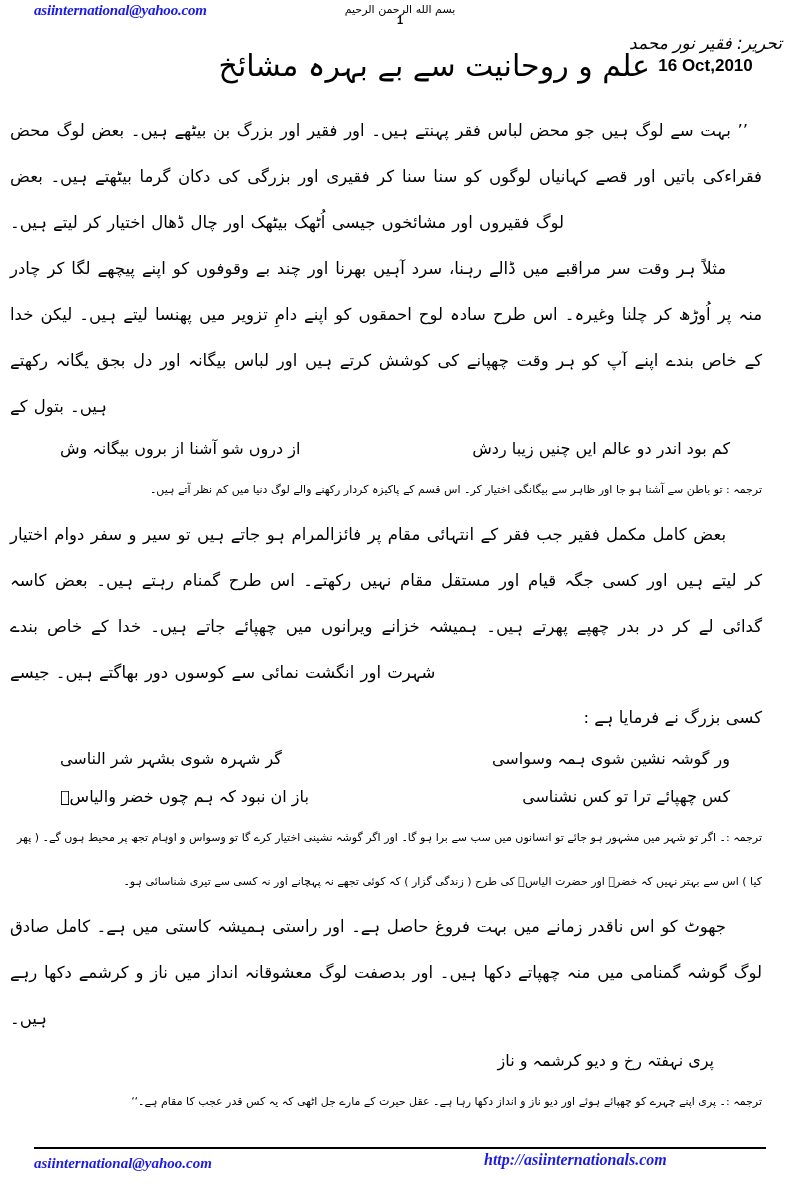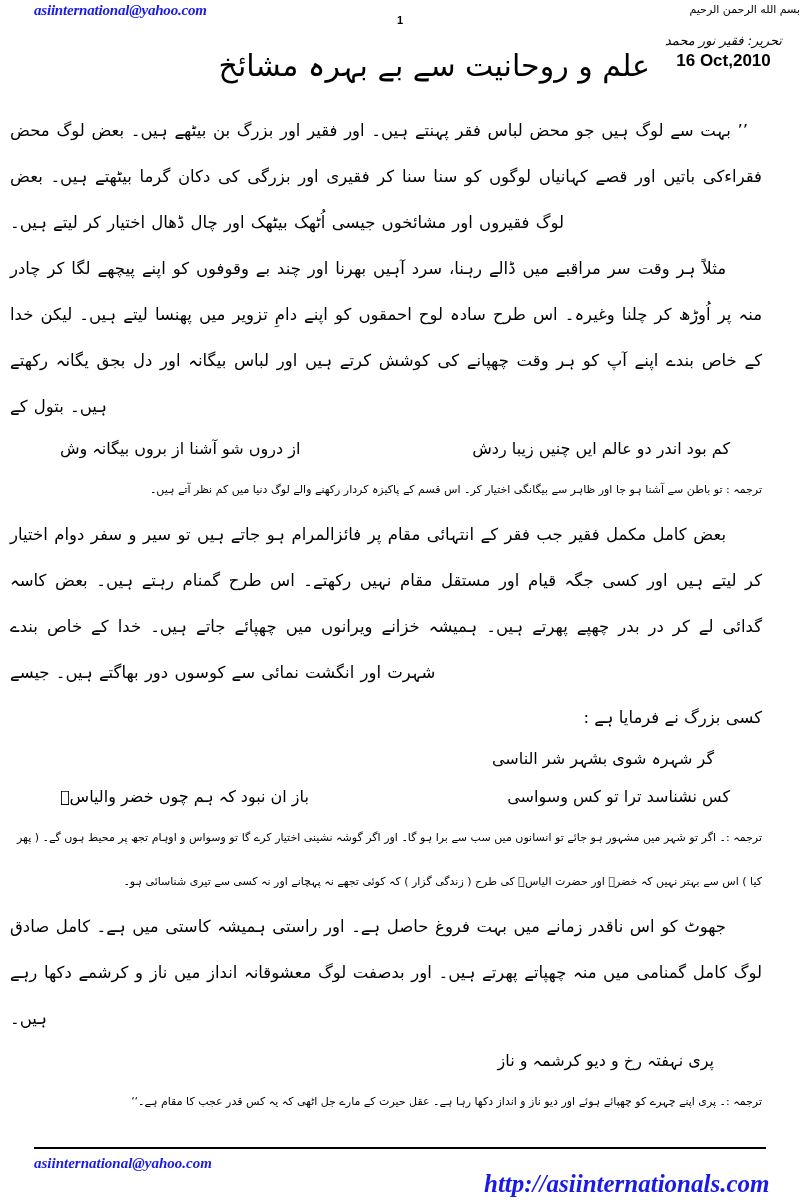--- a/index.html
+++ b/index.html
@@ -44,21 +44,21 @@
     font-weight: bold;
     font-size: 15px;
     letter-spacing: -0.2px;
     white-space: nowrap;
   }
   .bismillah {
     position: absolute;
     top: 4px;
     left: 0;
     width: 800px;
-    text-align: right;
+    text-align: center;
     direction: rtl;
     font-family: "DejaVu Sans", sans-serif;
     font-size: 11px;
     line-height: 1.1;
     color: #000;
   }
   .page-number {
     position: absolute;
     top: 14px;
     left: 0;
@@ -81,21 +81,21 @@
   }
   .byline-wrap {
     position: absolute;
     top: 4px;
     right: 18px;
     text-align: center;
     direction: rtl;
   }
   .byline-author {
     font-family: "DejaVu Sans", sans-serif;
-    font-size: 13px;
+    font-size: 17px;
     line-height: 1.15;
     white-space: nowrap;
     font-style: italic;
   }
   .byline-date {
     direction: ltr;
     font-family: "Liberation Sans", sans-serif;
     font-size: 17px;
     font-weight: bold;
     line-height: 1.25;
@@ -220,23 +220,22 @@
   }
   .footer-url {
     position: absolute;
     top: 2px;
     left: 450px;
     direction: ltr;
     color: #1a1ae6;
     font-family: "Liberation Serif", "DejaVu Serif", serif;
     font-style: italic;
     font-weight: bold;
-    font-size: 25px;
-    white-space: nowrap;
-    margin-top: 19px;
+    font-size: 16px;
+    white-space: nowrap;
   }
 </style>
 </head>
 <body>
 
 <div class="page">
 
   <div class="header">
     <div class="header-email">asiinternational@yahoo.com</div>
     <div class="bismillah">بسم الله الرحمن الرحيم</div>
@@ -265,31 +264,32 @@
     </div>
 
     <p class="translation">ترجمہ : تو باطن سے آشنا ہو جا اور ظاہر سے بیگانگی اختیار کر۔ اس قسم کے پاکیزہ کردار رکھنے والے لوگ دنیا میں کم نظر آتے ہیں۔</p>
 
     <p class="para indent lastline-left">بعض کامل مکمل فقیر جب فقر کے انتہائی مقام پر فائزالمرام ہو جاتے ہیں تو سیر و سفر دوام اختیار کر لیتے ہیں اور کسی جگہ قیام اور مستقل مقام نہیں رکھتے۔ اس طرح گمنام رہتے ہیں۔ بعض کاسہ گدائی لے کر در بدر چھپے پھرتے ہیں۔ ہمیشہ خزانے ویرانوں میں چھپائے جاتے ہیں۔ خدا کے خاص بندے شہرت اور انگشت نمائی سے کوسوں دور بھاگتے ہیں۔ جیسے</p>
 
     <p class="lead-line">کسی بزرگ نے فرمایا ہے :</p>
 
     <div class="couplet">
       <div class="couplet-line">
+        <span class="hemistich second-half">ور گوشہ نشین شوی ہمہ وسواسی</span>
         <span class="hemistich first-half">گر شہرہ شوی بشہر شر الناسی</span>
       </div>
       <div class="couplet-line">
-        <span class="hemistich second-half">کس نشناسد ترا تو کس وسواسی</span>
+        <span class="hemistich second-half">کس چھپائے ترا تو کس نشناسی</span>
         <span class="hemistich first-half">باز ان نبود کہ ہم چوں خضر والیاسؑ</span>
       </div>
     </div>
 
     <p class="translation">ترجمہ :۔ اگر تو شہر میں مشہور ہو جائے تو انسانوں میں سب سے برا ہو گا۔ اور اگر گوشہ نشینی اختیار کرے گا تو وسواس و اوہام تجھ پر محیط ہوں گے۔ ( پھر کیا ) اس سے بہتر نہیں کہ خضرؑ اور حضرت الیاسؑ کی طرح ( زندگی گزار ) کہ کوئی تجھے نہ پہچانے اور نہ کسی سے تیری شناسائی ہو۔</p>
 
-    <p class="para indent lastline-left">جھوٹ کو اس ناقدر زمانے میں بہت فروغ حاصل ہے۔ اور راستی ہمیشہ کاستی میں ہے۔ کامل صادق لوگ کامل گمنامی میں منہ چھپاتے پھرتے ہیں۔ اور بدصفت لوگ معشوقانہ انداز میں ناز و کرشمے دکھا رہے ہیں۔</p>
+    <p class="para indent lastline-left">جھوٹ کو اس ناقدر زمانے میں بہت فروغ حاصل ہے۔ اور راستی ہمیشہ کاستی میں ہے۔ کامل صادق لوگ گوشہ گمنامی میں منہ چھپاتے دکھا ہیں۔ اور بدصفت لوگ معشوقانہ انداز میں ناز و کرشمے دکھا رہے ہیں۔</p>
 
     <div class="couplet">
       <div class="couplet-line">
         <span class="hemistich first-half">پری نہفتہ رخ و دیو کرشمہ و ناز</span>
       </div>
     </div>
 
     <p class="translation">ترجمہ :۔ پری اپنے چہرے کو چھپائے ہوئے اور دیو ناز و انداز دکھا رہا ہے۔ عقل حیرت کے مارے جل اٹھی کہ یہ کس قدر عجب کا مقام ہے۔‘‘</p>
 
   </div>

